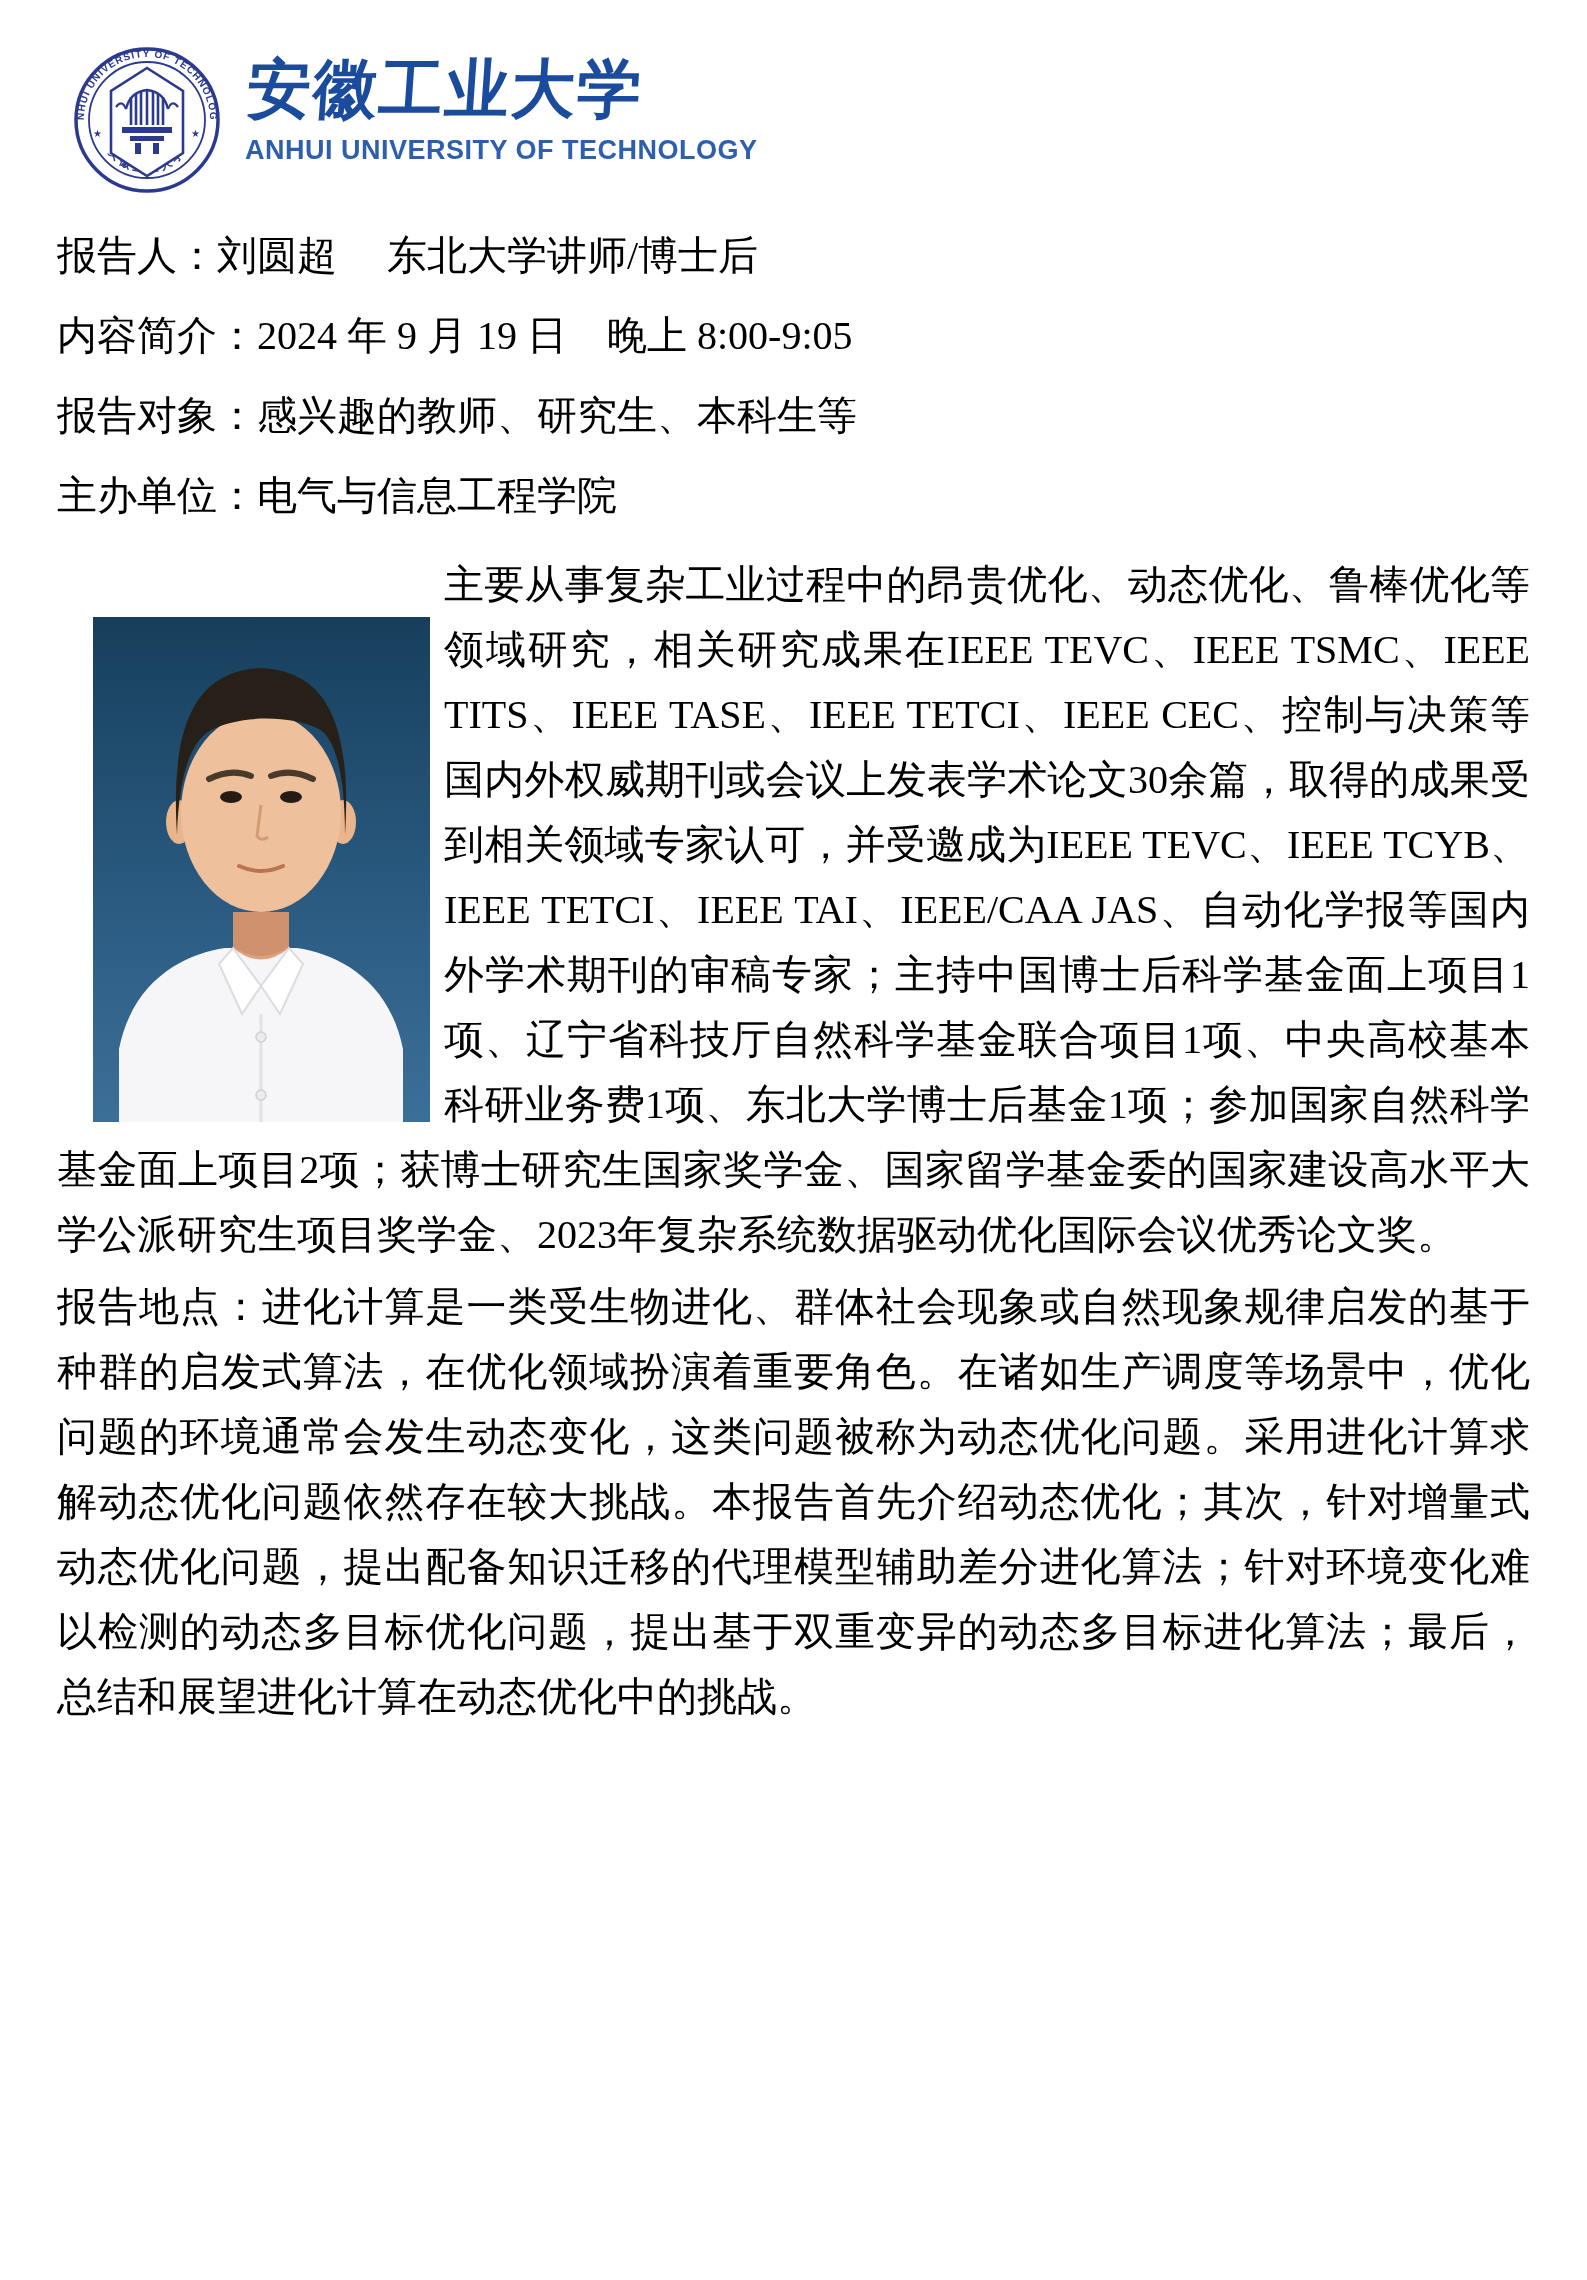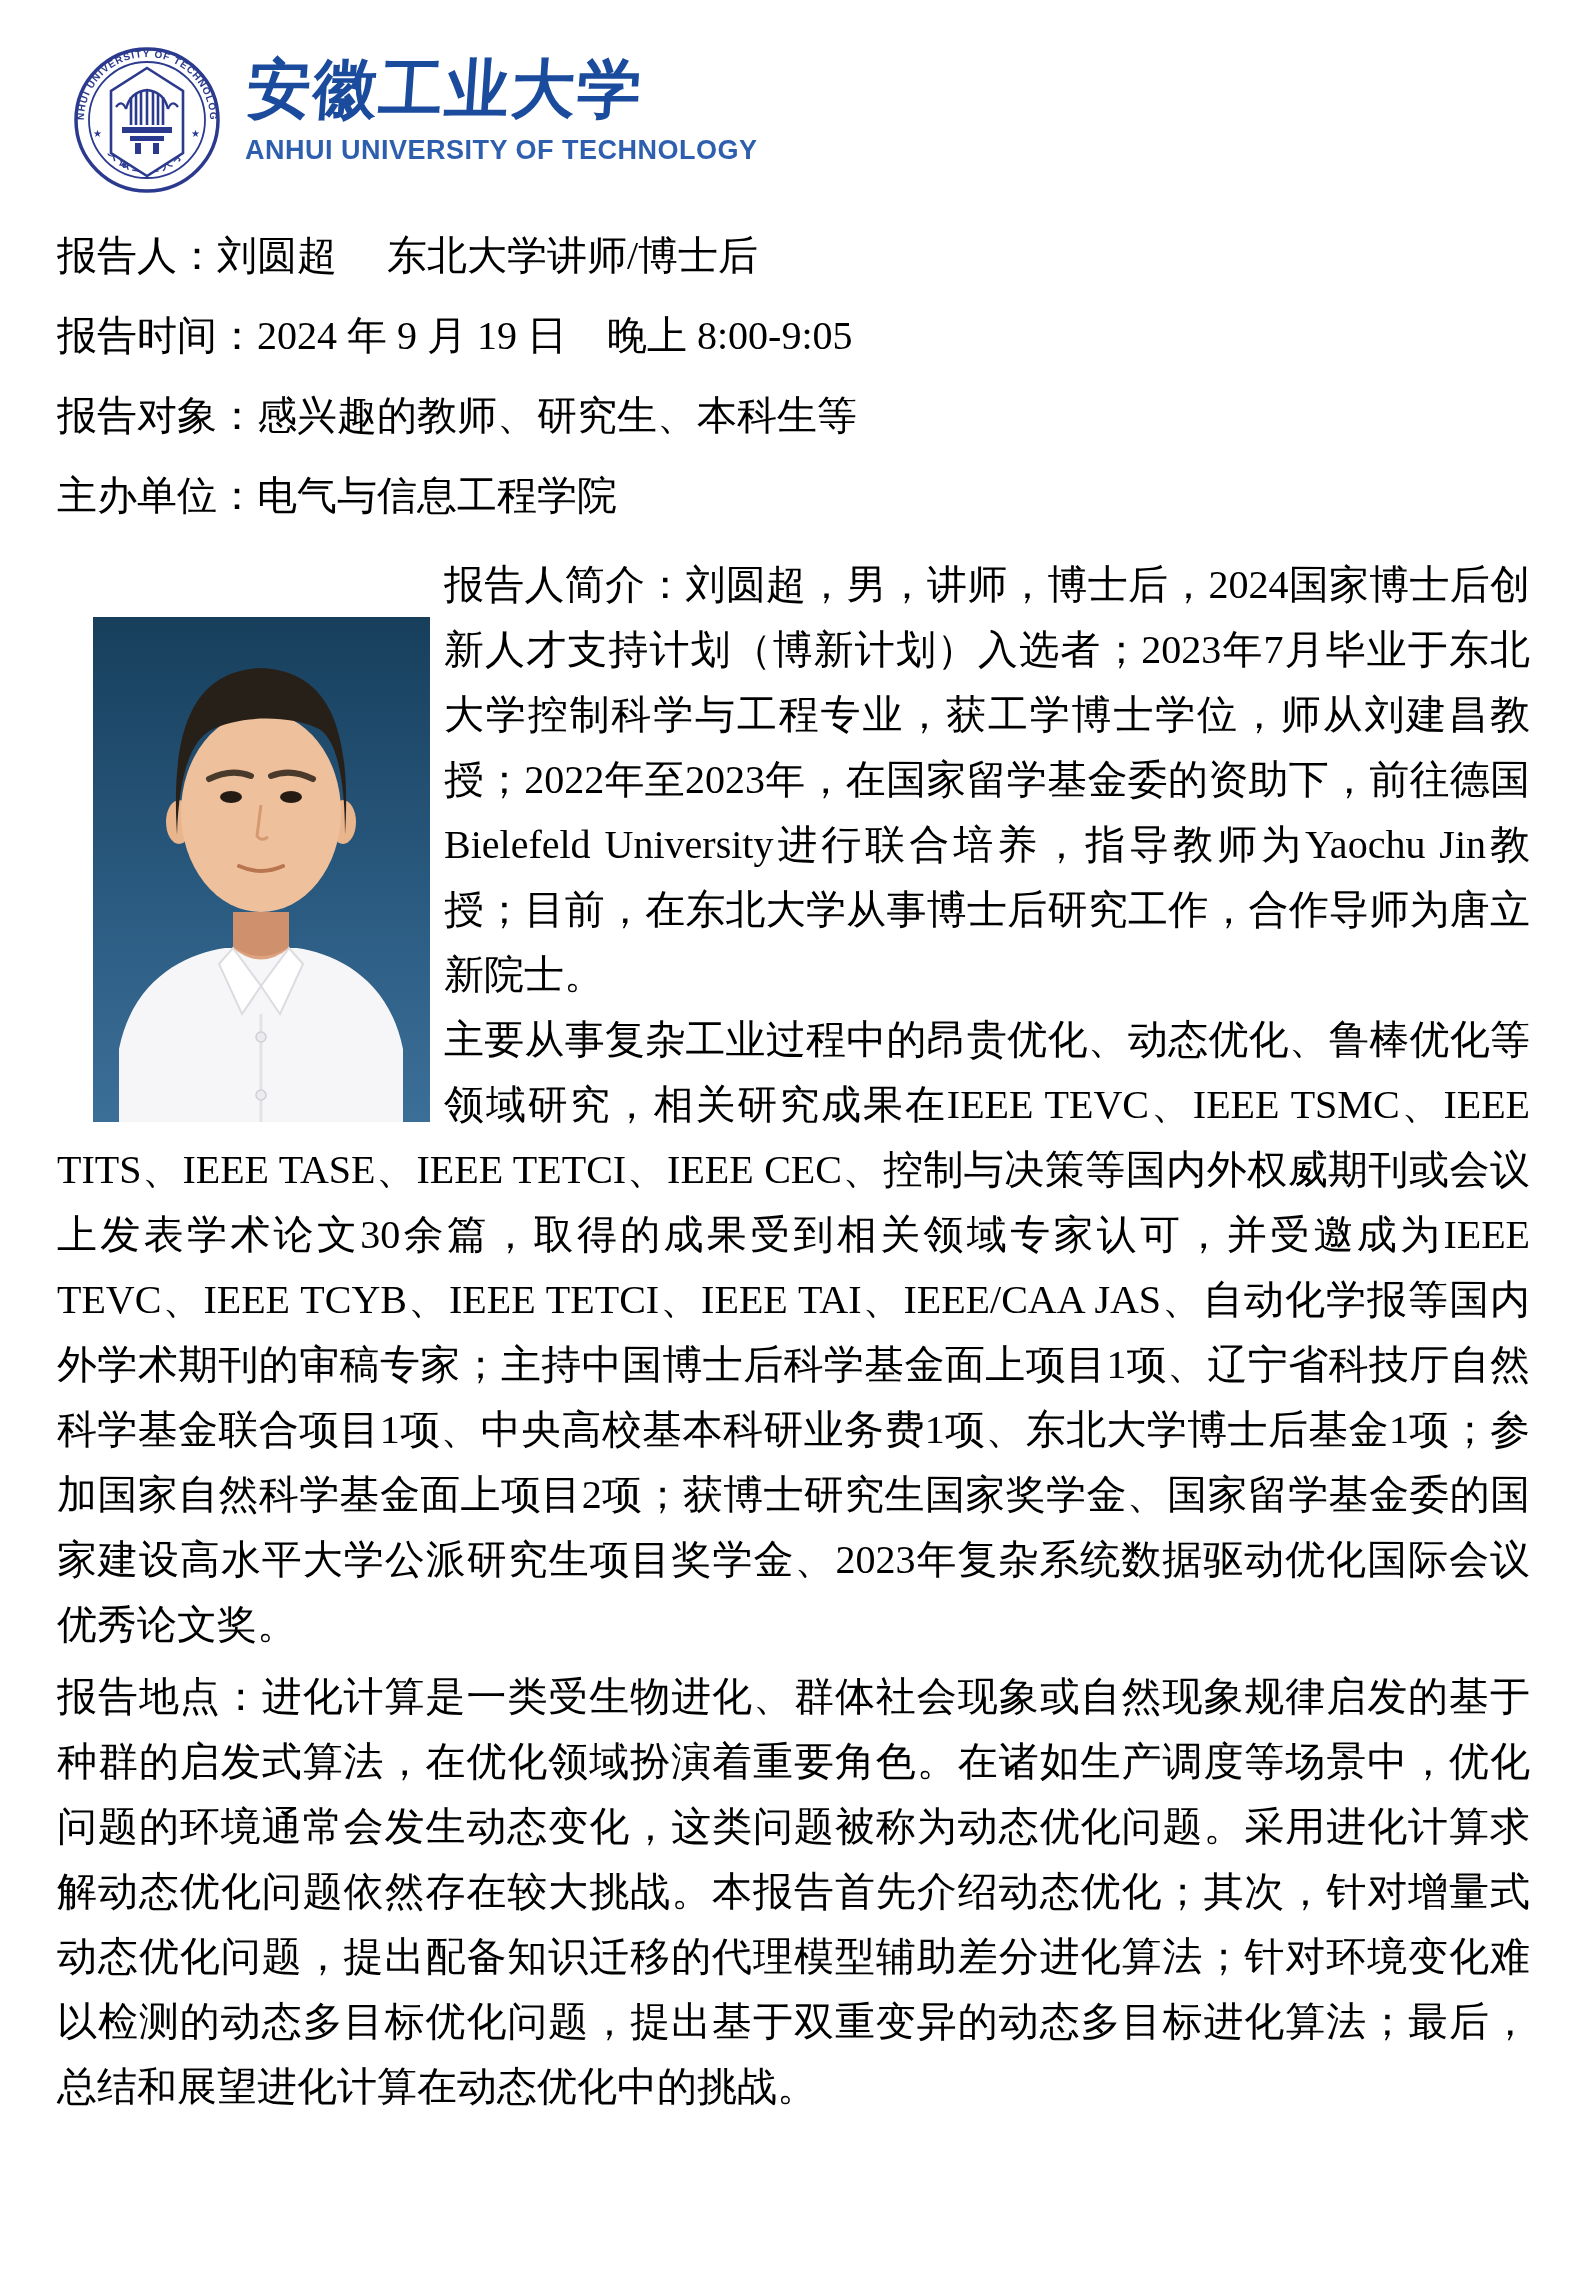--- a/index.html
+++ b/index.html
@@ -74,21 +74,21 @@
         </g>
       </svg>
       <div class="wordmark">
         <div class="uni-cn">安徽工业大学</div>
         <div class="uni-en">ANHUI UNIVERSITY OF TECHNOLOGY</div>
       </div>
     </div>
 
     <div class="info">
       <p class="info-line"><span>报告人：</span><span>刘圆超　 东北大学讲师/博士后</span></p>
-      <p class="info-line"><span>报告时间：</span><span>2024 年 9 月 19 日　晚上 8:00-9:05</span></p>
+      <p class="info-line"><span>内容简介：</span><span>2024 年 9 月 19 日　晚上 8:00-9:05</span></p>
       <p class="info-line"><span>报告对象：</span><span>感兴趣的教师、研究生、本科生等</span></p>
       <p class="info-line"><span>主办单位：</span><span>电气与信息工程学院</span></p>
     </div>
 
     <div class="bio-wrap">
       <div class="photo-float">
         <svg viewBox="0 0 337 505" preserveAspectRatio="none" aria-hidden="true">
           <defs>
             <linearGradient id="photoBg" x1="0" y1="0" x2="0" y2="1">
               <stop offset="0%" stop-color="#173f5c"></stop>
@@ -115,20 +115,19 @@
             <path d="M26,505 L26,432 C40,362 92,337 132,331 L140,331 Q168,354 196,331 L204,331
                      C244,337 296,362 310,432 L310,505 Z" fill="#f6f6f8"></path>
             <path d="M140,331 L168,369 L149,397 L126,347 Z" fill="#ffffff" stroke="#dcdce0" stroke-width="2"></path>
             <path d="M196,331 L168,369 L187,397 L210,347 Z" fill="#ffffff" stroke="#dcdce0" stroke-width="2"></path>
             <line x1="168" y1="397" x2="168" y2="505" stroke="#e3e3e7" stroke-width="3"></line>
             <circle cx="168" cy="420" r="5" fill="#ececf0" stroke="#cfcfd4" stroke-width="1.5"></circle>
             <circle cx="168" cy="478" r="5" fill="#ececf0" stroke="#cfcfd4" stroke-width="1.5"></circle>
           </g>
         </svg>
       </div>
-      <p class="body-text"><span>报告人简介：</span><span>刘圆超，男，讲师，博士后，2024国家博士后创新人才支持计划（博新计划）入选者；2023年7月毕业于东北大学控制科学与工程专业，获工学博士学位，师从刘建昌教授；2022年至2023年，在国家留学基金委的资助下，前往德国Bielefeld University进行联合培养，指导教师为Yaochu Jin教授；目前，在东北大学从事博士后研究工作，合作导师为唐立新院士。</span></p>
       <p class="body-text"><span>主要从事复杂工业过程中的昂贵优化、动态优化、鲁棒优化等领域研究，相关研究成果在IEEE TEVC、IEEE TSMC、IEEE TITS、IEEE TASE、IEEE TETCI、IEEE CEC、控制与决策等国内外权威期刊或会议上发表学术论文30余篇，取得的成果受到相关领域专家认可，并受邀成为IEEE TEVC、IEEE TCYB、IEEE TETCI、IEEE TAI、IEEE/CAA JAS、自动化学报等国内外学术期刊的审稿专家；主持中国博士后科学基金面上项目1项、辽宁省科技厅自然科学基金联合项目1项、中央高校基本科研业务费1项、东北大学博士后基金1项；参加国家自然科学基金面上项目2项；获博士研究生国家奖学金、国家留学基金委的国家建设高水平大学公派研究生项目奖学金、2023年复杂系统数据驱动优化国际会议优秀论文奖。</span></p>
     </div>
 
     <p class="body-text abstract"><span>报告地点：</span><span>进化计算是一类受生物进化、群体社会现象或自然现象规律启发的基于种群的启发式算法，在优化领域扮演着重要角色。在诸如生产调度等场景中，优化问题的环境通常会发生动态变化，这类问题被称为动态优化问题。采用进化计算求解动态优化问题依然存在较大挑战。本报告首先介绍动态优化；其次，针对增量式动态优化问题，提出配备知识迁移的代理模型辅助差分进化算法；针对环境变化难以检测的动态多目标优化问题，提出基于双重变异的动态多目标进化算法；最后，总结和展望进化计算在动态优化中的挑战。</span></p>
 
   </div>
 </div>
 
 </body></html>

